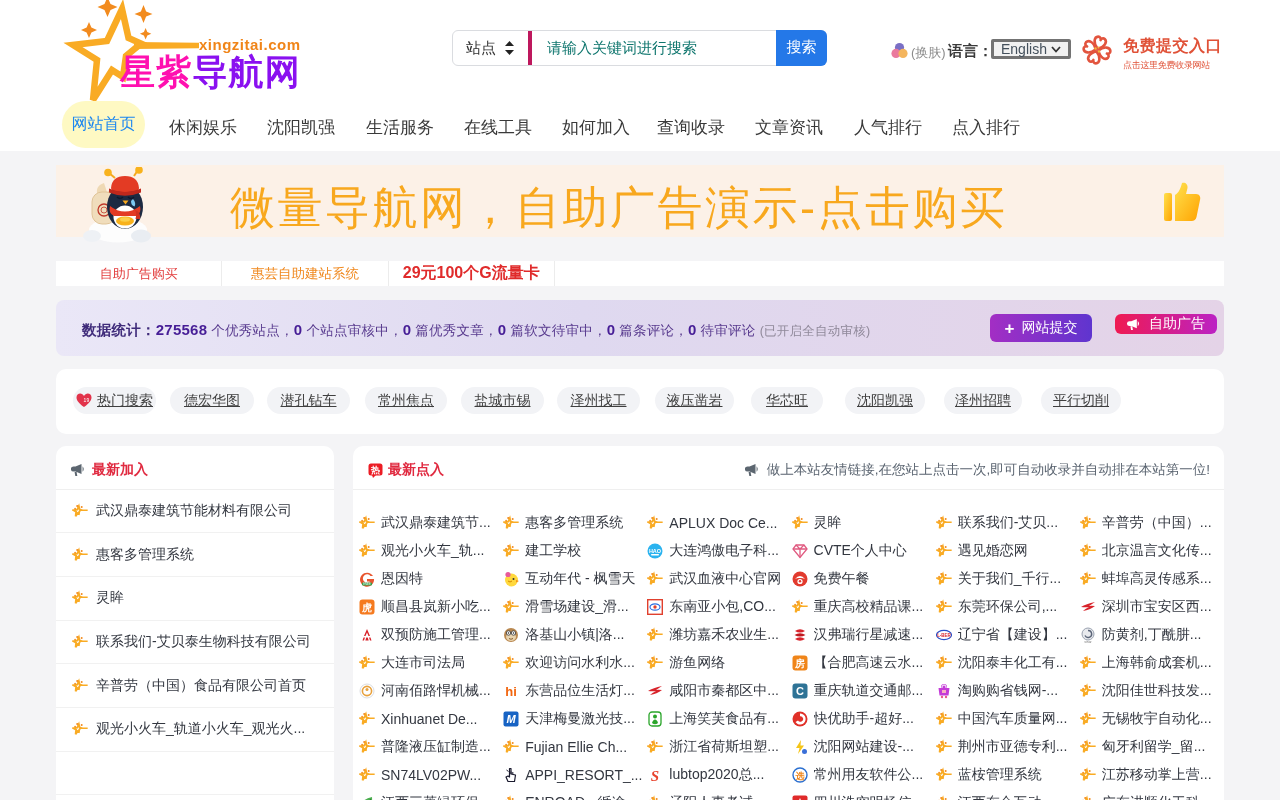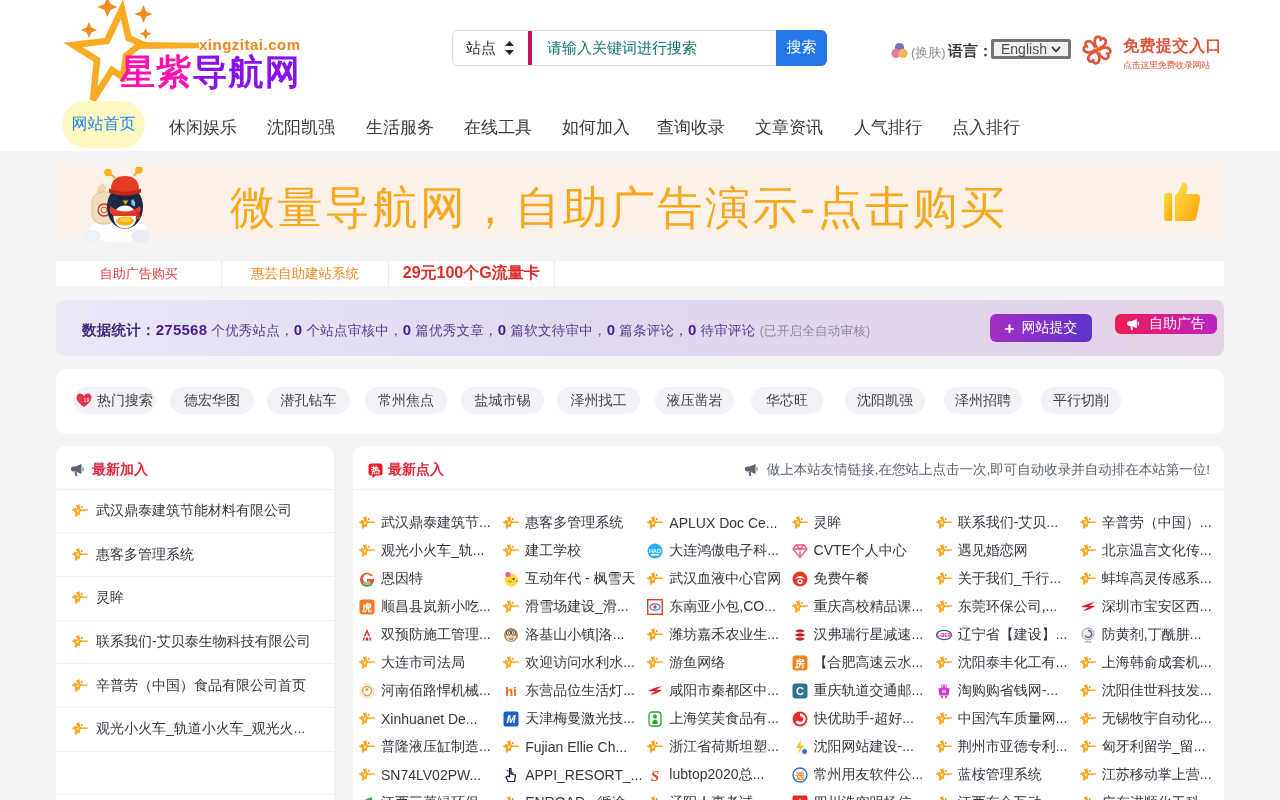--- a/index.html
+++ b/index.html
@@ -44,21 +44,21 @@
 #stats{position:absolute;left:0;top:300px;width:1168px;height:56px;border-radius:8px;background:linear-gradient(90deg,#eae7f7 0%,#dfd9f0 45%,#e4d3e7 100%);}
 #stats .txt{position:absolute;left:26px;top:21px;font-size:13.5px;color:#583a8e;white-space:nowrap;letter-spacing:0.25px;}
 #stats .txt b{font-size:15px;color:#461d96;}
 #stats .txt .lab{font-size:14.5px;font-weight:bold;color:#3f2b7a;}
 #stats .txt .gr{color:#8f8899;font-size:12.5px;}
 #btn1{position:absolute;left:934px;top:14px;width:102px;height:28px;border-radius:6px;background:linear-gradient(90deg,#a32ec4,#5f35cf);color:#fff;font-size:14px;display:flex;align-items:center;justify-content:center;gap:7px;}
 #btn2{position:absolute;left:1046px;top:14px;width:102px;height:20px;border-radius:6px;background:linear-gradient(90deg,#ef1a52,#bb22c4);color:#fff;font-size:14px;display:flex;align-items:center;justify-content:center;gap:7px;margin-left:13px;}
 #btn1 .plus{font-weight:bold;font-size:17px;line-height:1;}
 
 #hot{position:absolute;left:0;top:369px;width:1168px;height:65px;background:#fff;border-radius:10px;}
-#hot .pill{position:absolute;top:18px;height:27px;background:#f2f3f6;border-radius:14px;display:flex;align-items:center;justify-content:center;font-size:14px;color:#3f3f3f;white-space:nowrap;gap:5px;}
+#hot .pill{position:absolute;top:18px;height:27px;background:#f2f3f6;border-radius:14px;display:flex;align-items:center;justify-content:center;font-size:14px;color:#3f3f3f;white-space:nowrap;gap:5px;text-decoration:underline;}
 
 .card{position:absolute;background:#fff;border-radius:10px;}
 #leftcard{left:0;top:446px;width:278px;height:420px;}
 #rightcard{left:297px;top:446px;width:871px;height:420px;}
 .cardhead{height:43.5px;border-bottom:1px solid #efefef;display:flex;align-items:center;padding-left:15px;padding-top:6px;gap:5px;}
 .cardhead .ttl{color:#e02a40;font-size:14px;font-weight:bold;text-align:center;}
 .cardhead .note{margin-left:auto;padding-right:14px;font-size:13.5px;color:#5a6470;display:flex;align-items:center;gap:6px;}
 #leftlist li{list-style:none;height:43.7px;border-bottom:1px solid #f1f1f1;display:flex;align-items:center;padding-left:16px;gap:8px;font-size:14px;color:#333740;white-space:nowrap;overflow:hidden;}
 #grid{padding:19px 0 0 6px;}
 .grow{height:28.1px;display:flex;}

